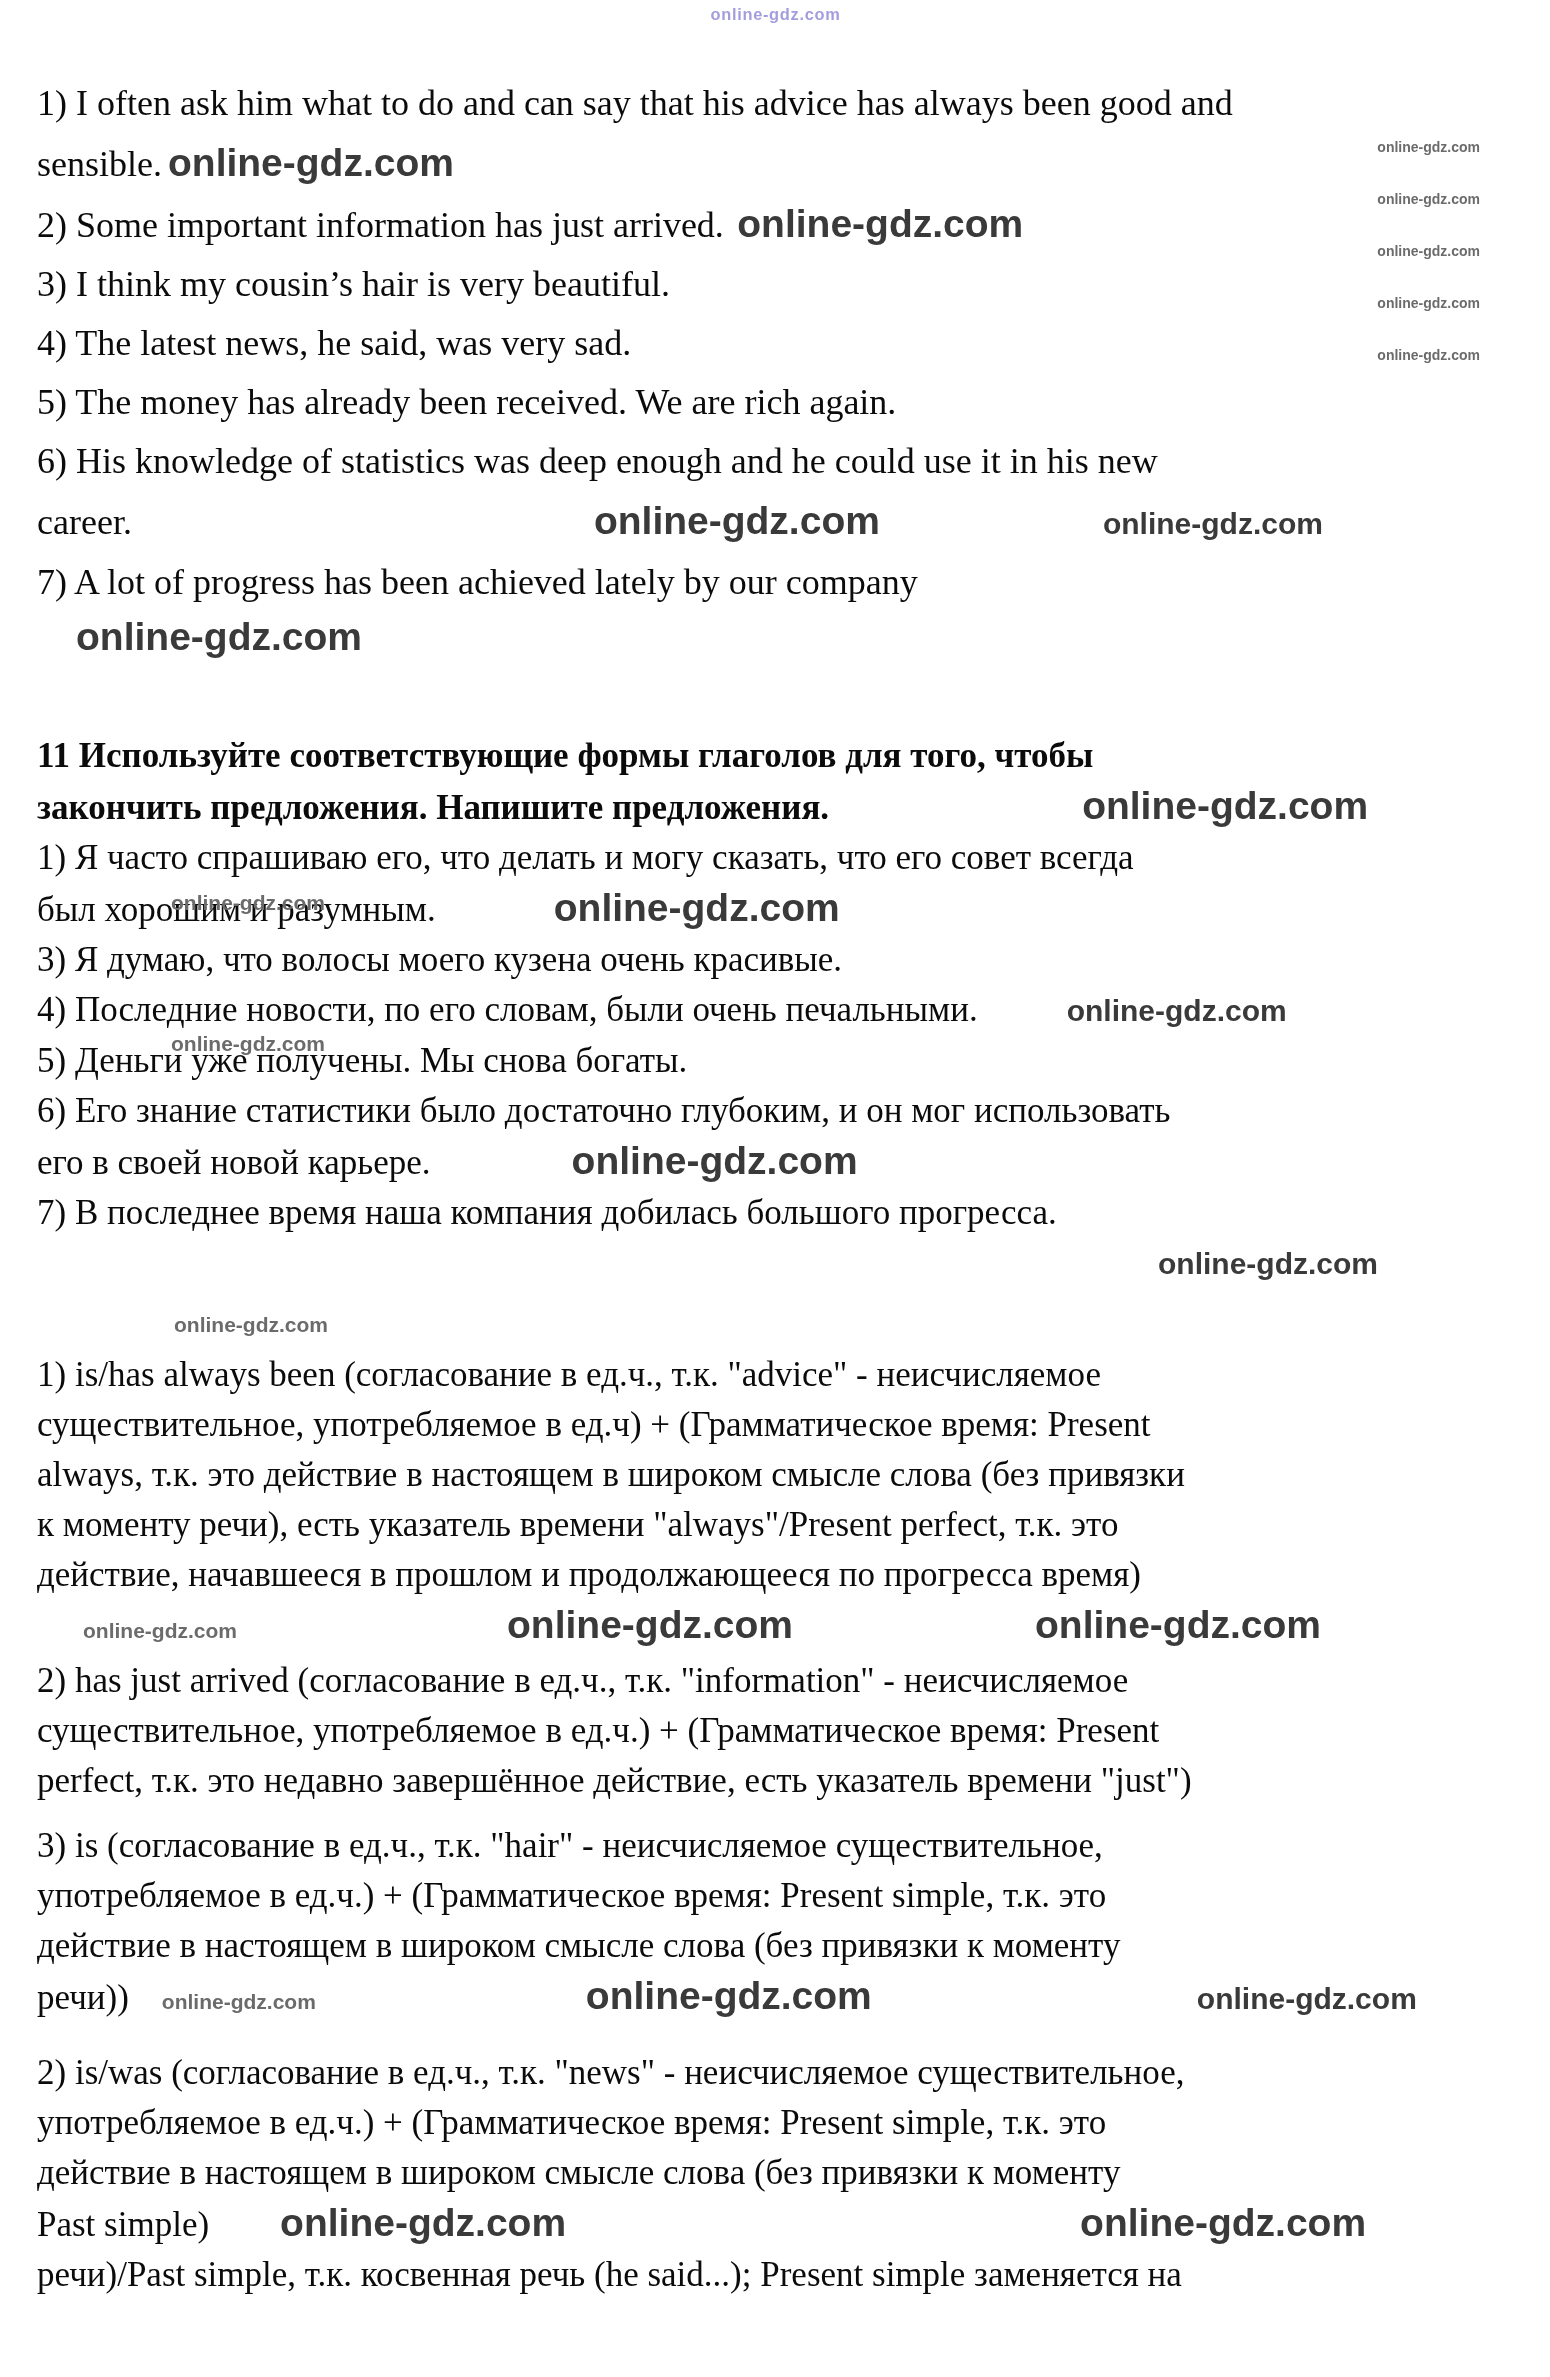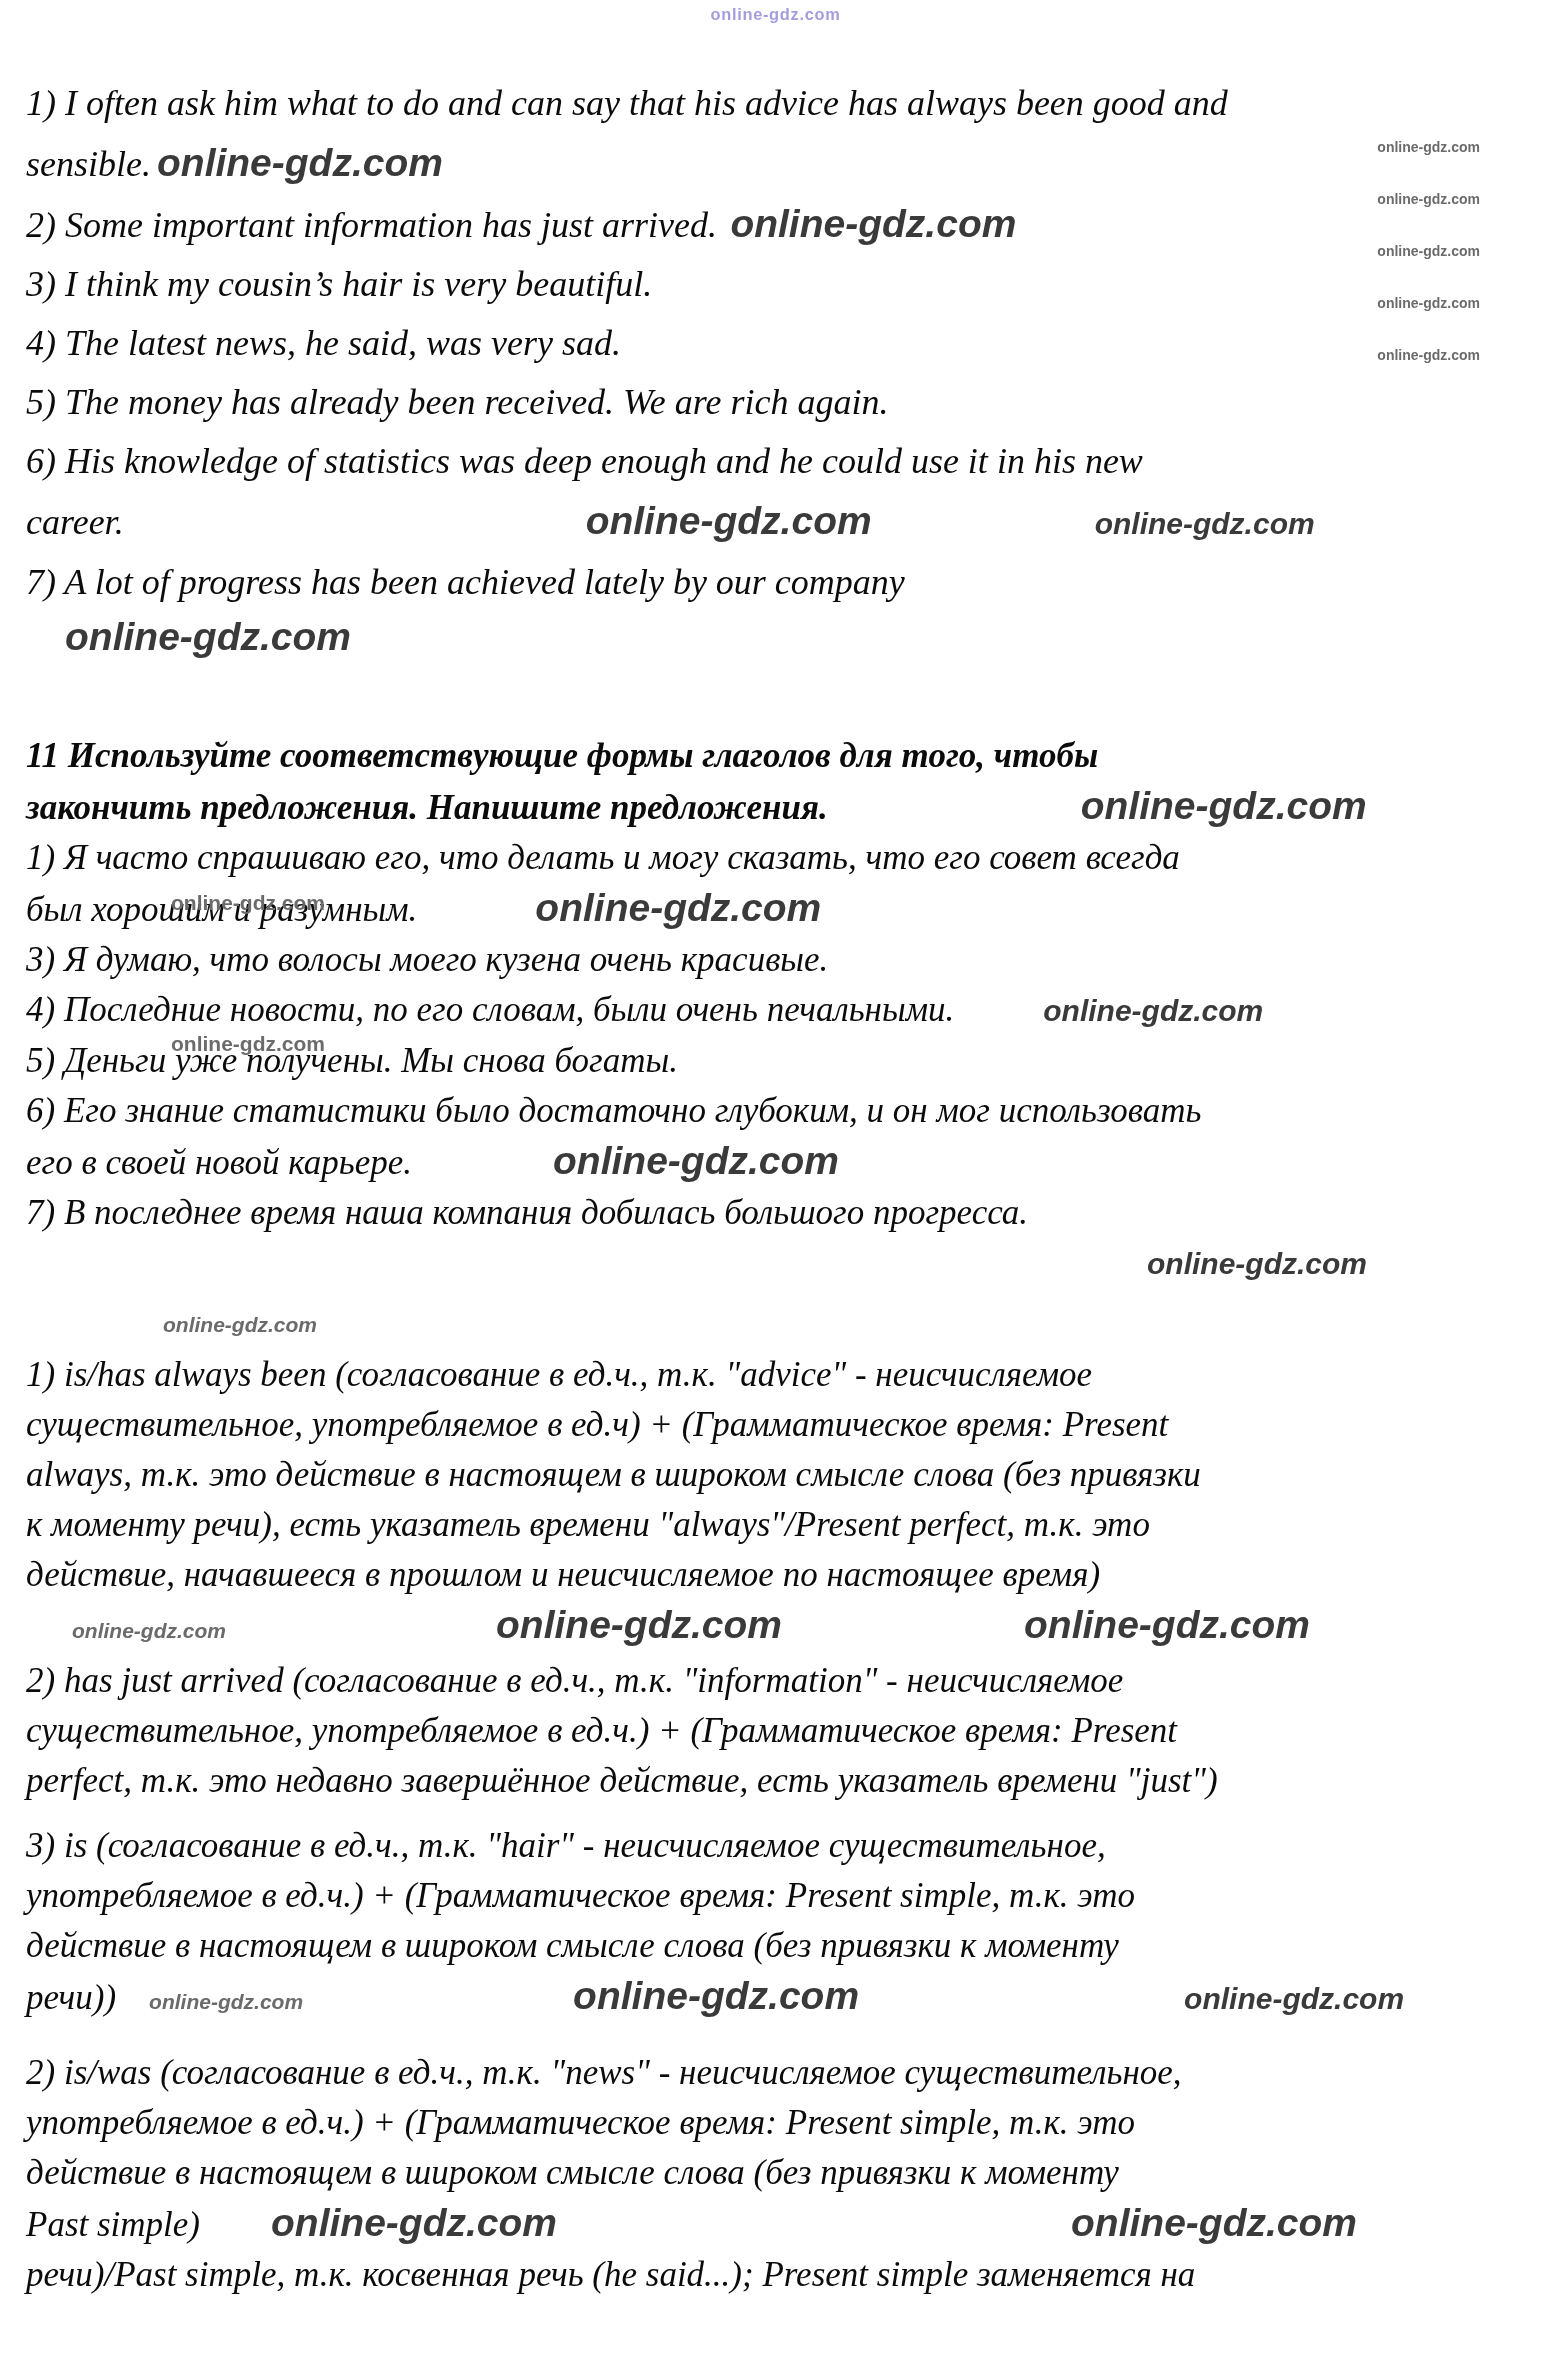--- a/index.html
+++ b/index.html
@@ -4,21 +4,21 @@
 <style>
   html, body { margin: 0; padding: 0; }
   body {
     width: 1551px; height: 2377px;
     background: var(--page-bg, #ffffff);
     color: var(--text, #0b0b0b);
     font-family: "Liberation Serif", serif;
     position: relative;
     overflow: hidden;
   }
-  .content { padding: 74px 30px 0 26px; font-style: italic; }
+  .content { padding: 74px 30px 0 37px; }
   .line { white-space: nowrap; }
   .eng .line { font-size: 36px; line-height: 59px; }
   .std { font-size: 35px; line-height: 50px; }
   .heading .line { font-weight: bold; }
   .heading { margin-top: 67px; }
   .wm-line1 { margin-left: 39px; }
   .wm-right-line { margin-left: 1121px; }
   .wm-smleft-line { margin-left: 137px; margin-top: 7.4px; }
   .answer3 { margin-top: 15px; }
   .answer4 { margin-top: 21px; }
@@ -97,21 +97,21 @@
     </section>
 
     <div class="line std wm-right-line"><span class="wm wm-md">online-gdz.com</span></div>
     <div class="line std wm-smleft-line"><span class="wm wm-sm">online-gdz.com</span></div>
 
     <section>
       <div class="line std"><span>1) is/has always been (согласование в ед.ч., т.к. "advice" - неисчисляемое</span></div>
       <div class="line std"><span>существительное, употребляемое в ед.ч) + (Грамматическое время: Present</span></div>
       <div class="line std"><span>always, т.к. это действие в настоящем в широком смысле слова (без привязки</span></div>
       <div class="line std"><span>к моменту речи), есть указатель времени "always"/Present perfect, т.к. это</span></div>
-      <div class="line std"><span>действие, начавшееся в прошлом и неисчисляемое по настоящее время)</span></div>
+      <div class="line std"><span>действие, начавшееся в прошлом и продолжающееся по прогресса время)</span></div>
     </section>
 
     <div class="line std"><span class="wm wm-sm" style="margin-left:46px;">online-gdz.com</span><span class="wm wm-lg" style="margin-left:270px;">online-gdz.com</span><span class="wm wm-lg" style="margin-left:242px;">online-gdz.com</span></div>
 
     <section>
       <div class="line std"><span>2) has just arrived (согласование в ед.ч., т.к. "information" - неисчисляемое</span></div>
       <div class="line std"><span>существительное, употребляемое в ед.ч.) + (Грамматическое время: Present</span></div>
       <div class="line std"><span>perfect, т.к. это недавно завершённое действие, есть указатель времени "just")</span></div>
     </section>
 

